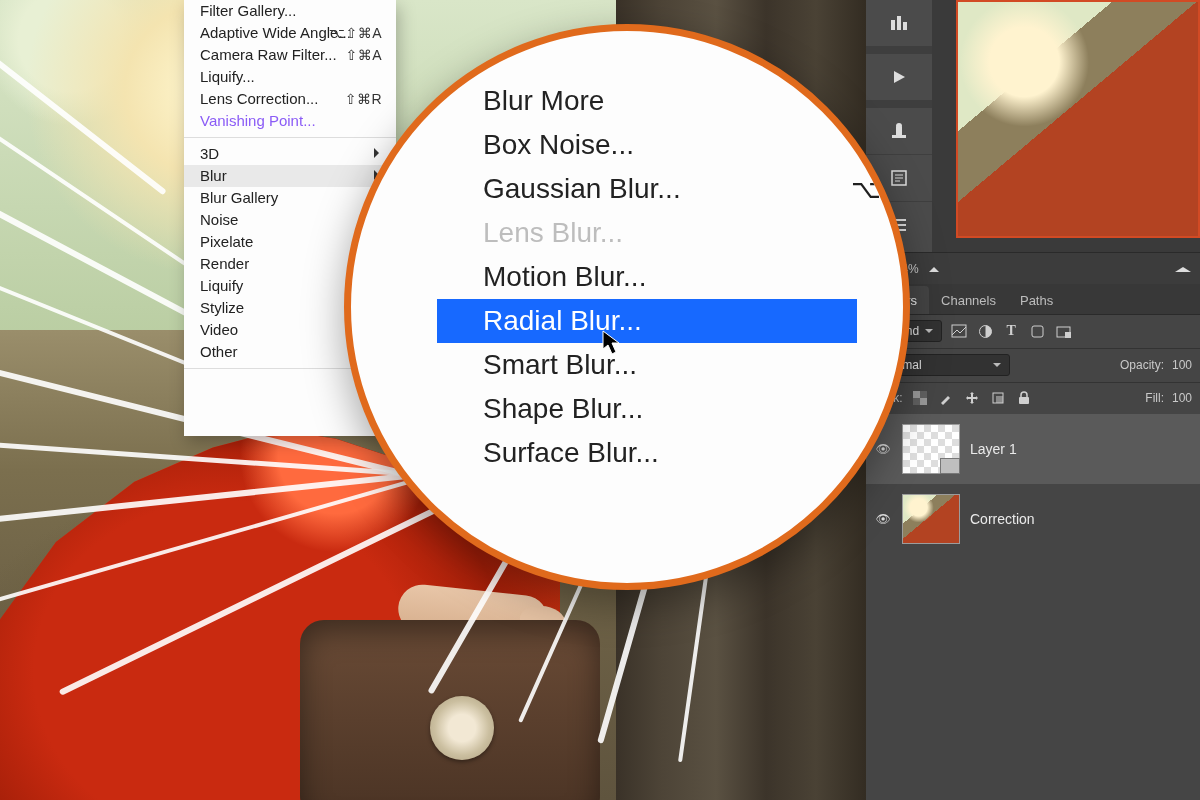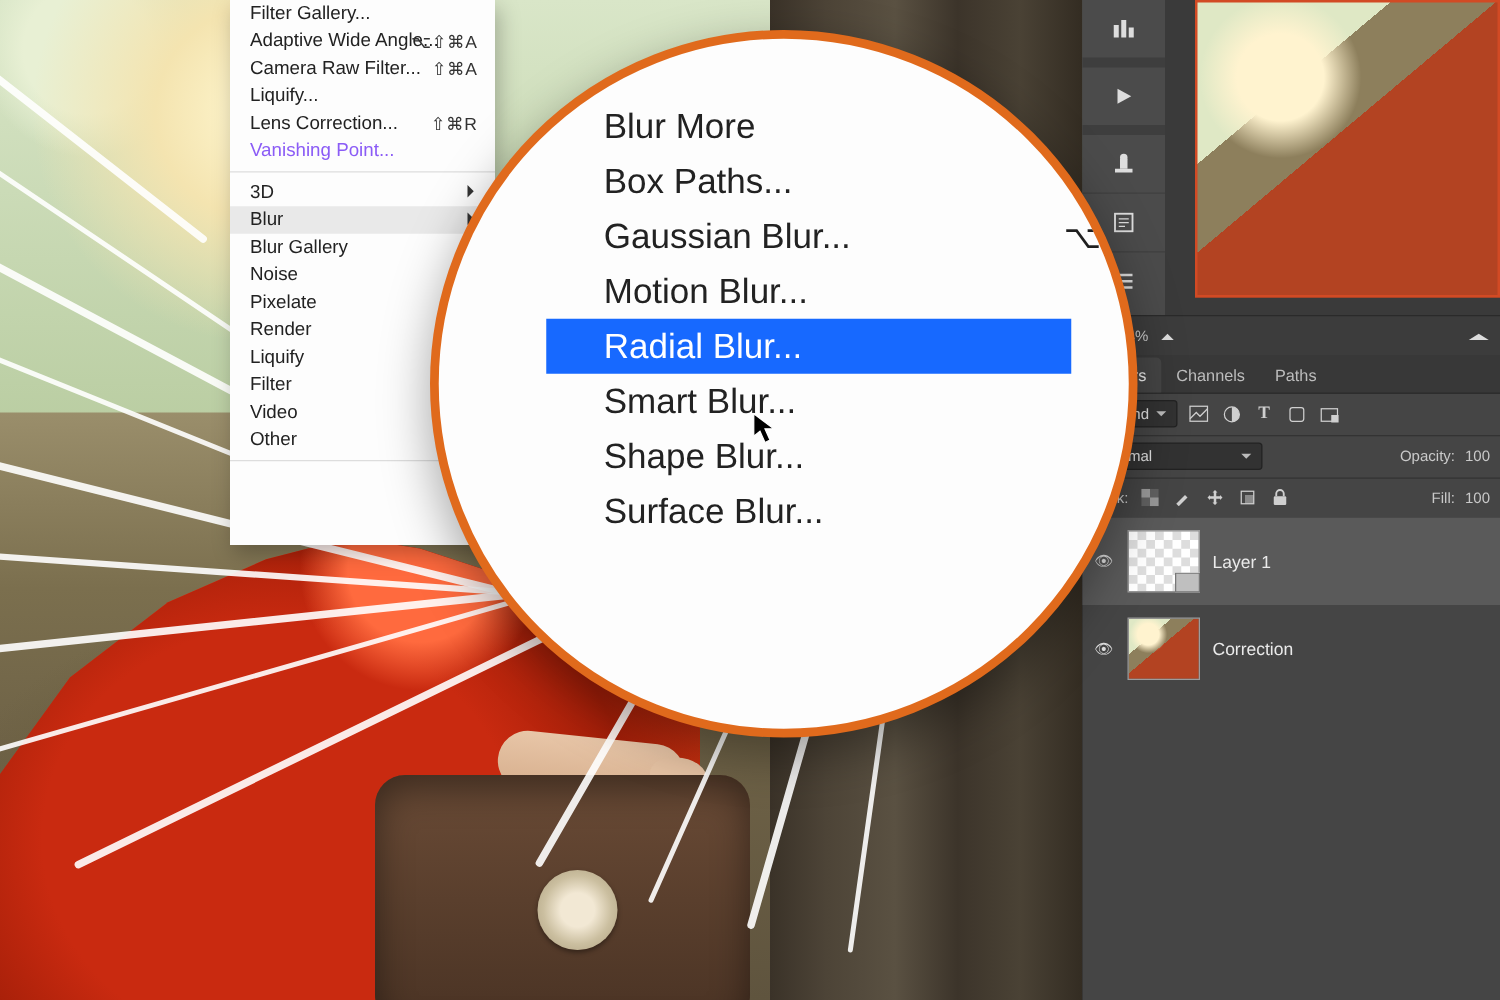--- a/index.html
+++ b/index.html
@@ -139,21 +139,21 @@
       </div>
     <hr>
     <div id="fm-groups">
         <div class="item sub">3D</div>
         <div class="item sub hl">Blur</div>
         <div class="item sub">Blur Gallery</div>
         <div class="item sub">Noise</div>
         <div class="item sub">Pixelate</div>
         <div class="item sub">Render</div>
         <div class="item sub">Liquify</div>
-        <div class="item sub">Filter</div>
+        <div class="item sub">Stylize</div>
         <div class="item sub">Video</div>
         <div class="item sub">Other</div>
       </div>
     <hr>
     <div class="item sub extra"></div>
   </div>
 
   <div id="props">
     <div class="toolcol">
       <div class="tcell">
@@ -295,22 +295,23 @@
           <div class="eye">👁</div>
           <div class="thumb bgimg"></div>
           <div class="lname">Correction</div>
         </div>
       </div>
   </div>
 
   <div id="mag">
     <div id="blurmenu">
         <div class="bi">Blur More</div>
-        <div class="bi">Box Paths...</div>
+        <div class="bi">Box Noise...</div>
         <div class="bi">Gaussian Blur...<span class="sc2">⌥</span></div>
+        <div class="bi disabled">Lens Blur...</div>
         <div class="bi">Motion Blur...</div>
         <div class="bi hl">Radial Blur...</div>
         <div class="bi">Smart Blur...</div>
         <div class="bi">Shape Blur...</div>
         <div class="bi">Surface Blur...</div>
       </div>
   </div>
   <div id="cursor">
     <svg viewBox="0 0 20 26">
         <path d="M1 1 L1 19 L6 15 L10 24 L14 22 L10 13 L17 13 Z" fill="#000" stroke="#fff" stroke-width="1"></path>

